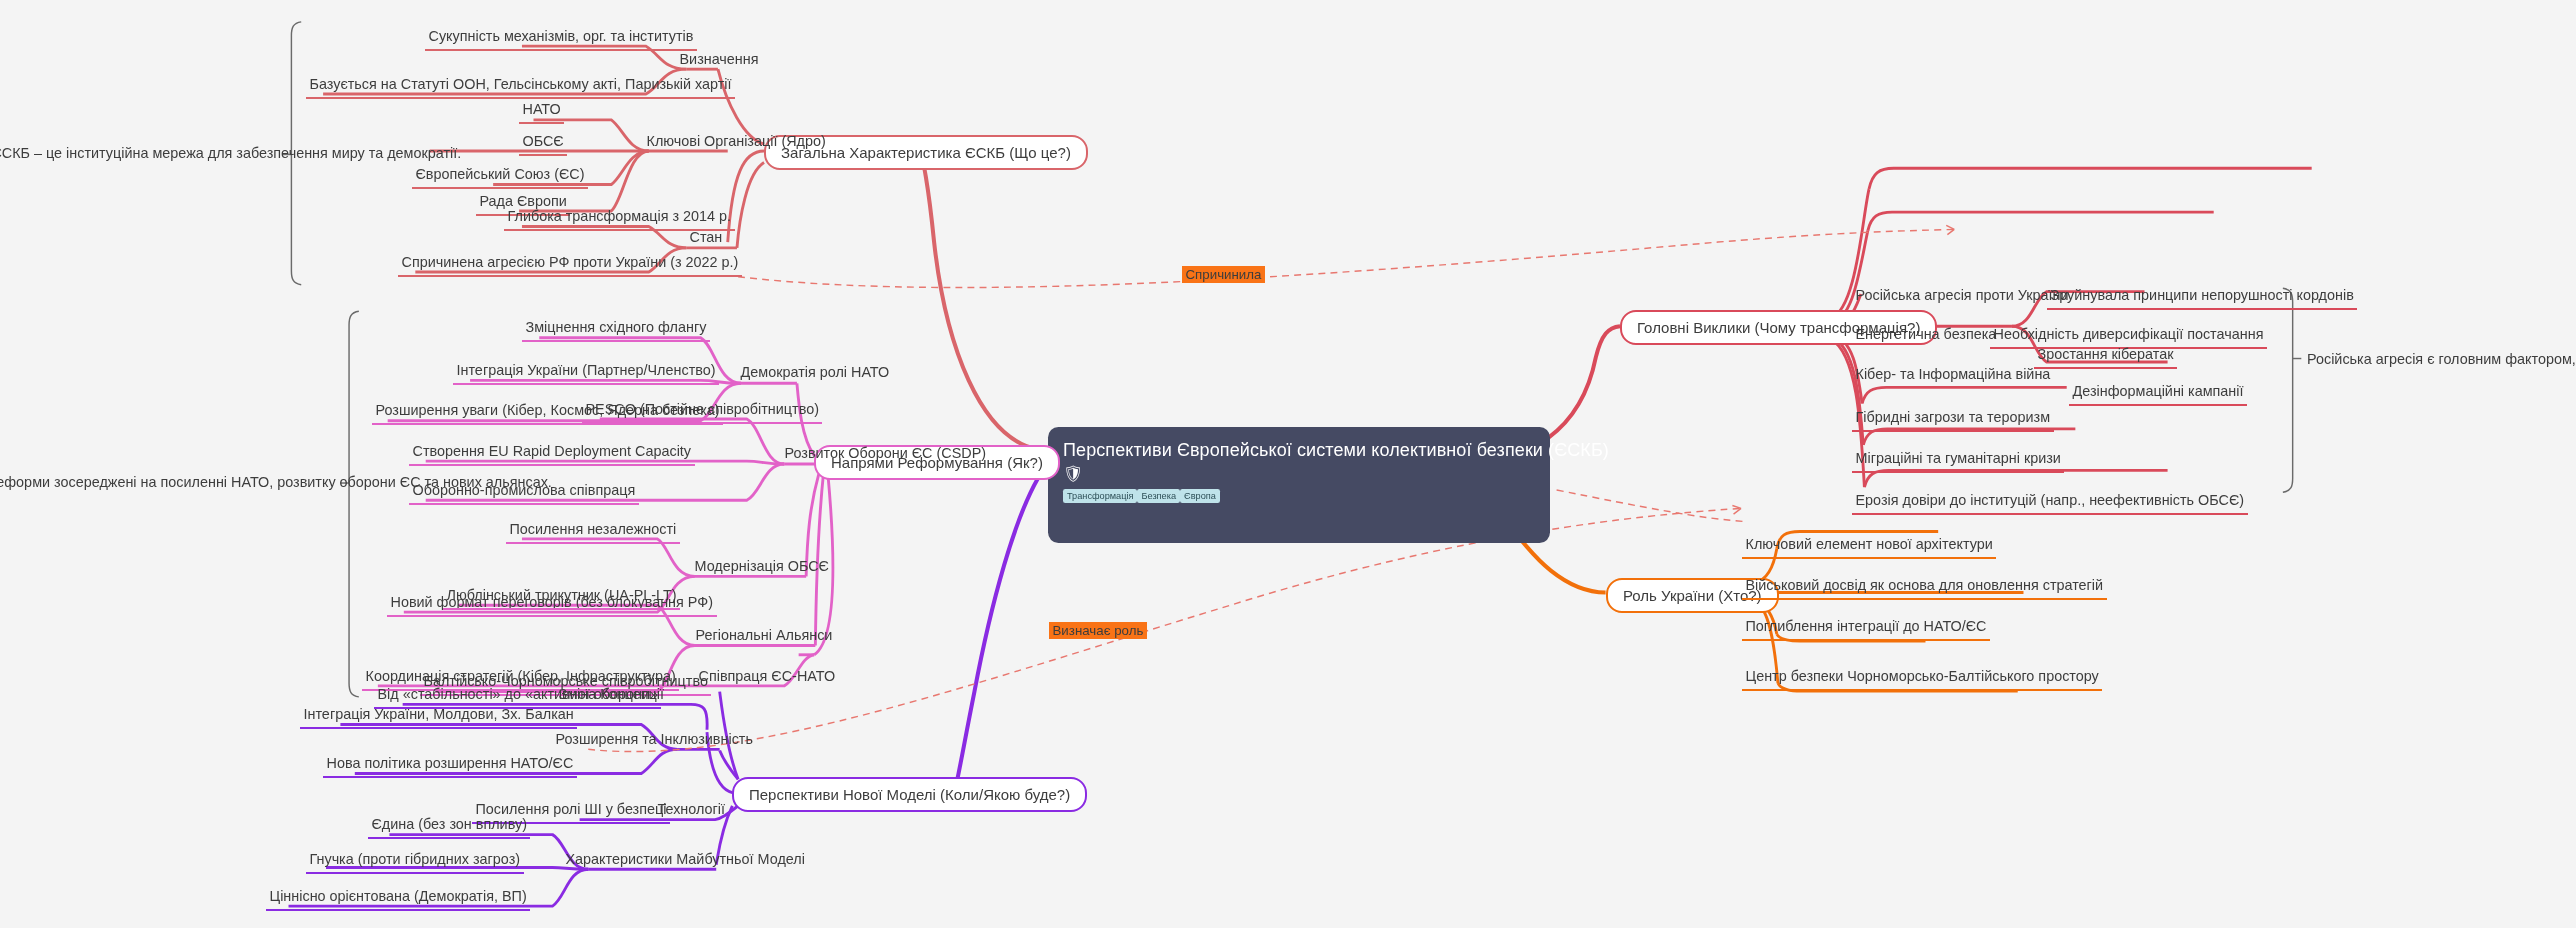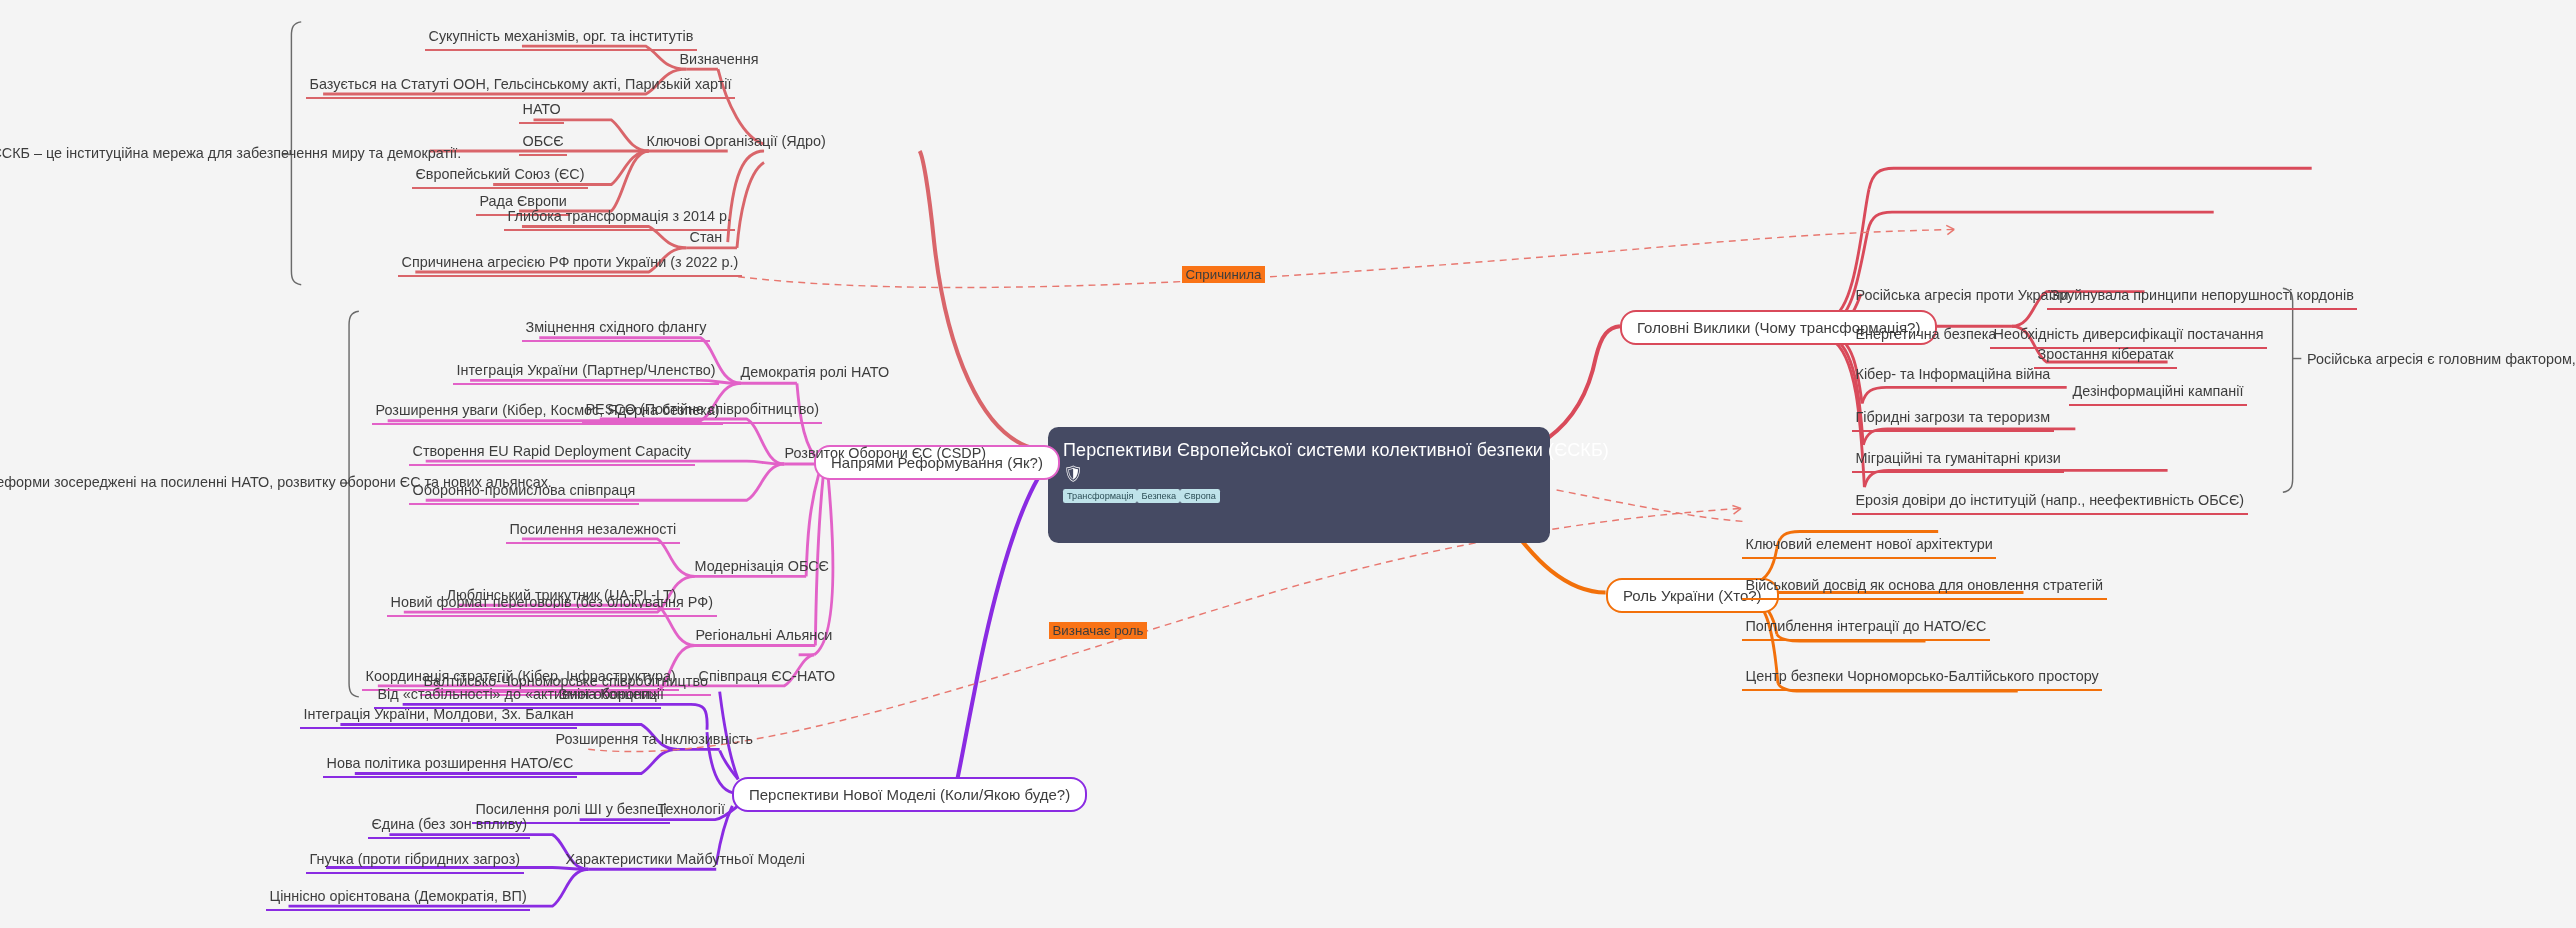--- a/index.html
+++ b/index.html
@@ -246,20 +246,21 @@
   <div class="center" style="left:1048px;top:427px;width:502px;height:116px;">
     <div class="ctitle">Перспективи Європейської системи колективної безпеки (ЄСКБ)</div>
     <div class="cicon">🛡</div>
     <div class="ctags">
       <span class="tag">Трансформація</span>
       <span class="tag">Безпека</span>
       <span class="tag">Європа</span>
     </div>
   </div>
 
+  <div class="node pill" style="--c:#d9656a;left:764px;top:135px;">Загальна Характеристика ЄСКБ (Що це?)</div>
 
   <div class="node mid" style="left:676px;top:51px;">Визначення</div>
   <div class="node leaf ul" style="--c:#d9656a;left:425px;top:28px;">Сукупність механізмів, орг. та інститутів</div>
   <div class="node leaf ul" style="--c:#d9656a;left:306px;top:76px;">Базується на Статуті ООН, Гельсінському акті, Паризькій хартії</div>
 
   <div class="node mid" style="left:643px;top:133px;">Ключові Організації (Ядро)</div>
   <div class="node leaf ul" style="--c:#d9656a;left:519px;top:101px;">НАТО</div>
   <div class="node leaf ul" style="--c:#d9656a;left:519px;top:133px;">ОБСЄ</div>
   <div class="node leaf ul" style="--c:#d9656a;left:412px;top:166px;">Європейський Союз (ЄС)</div>
   <div class="node leaf ul" style="--c:#d9656a;left:476px;top:193px;">Рада Європи</div>

